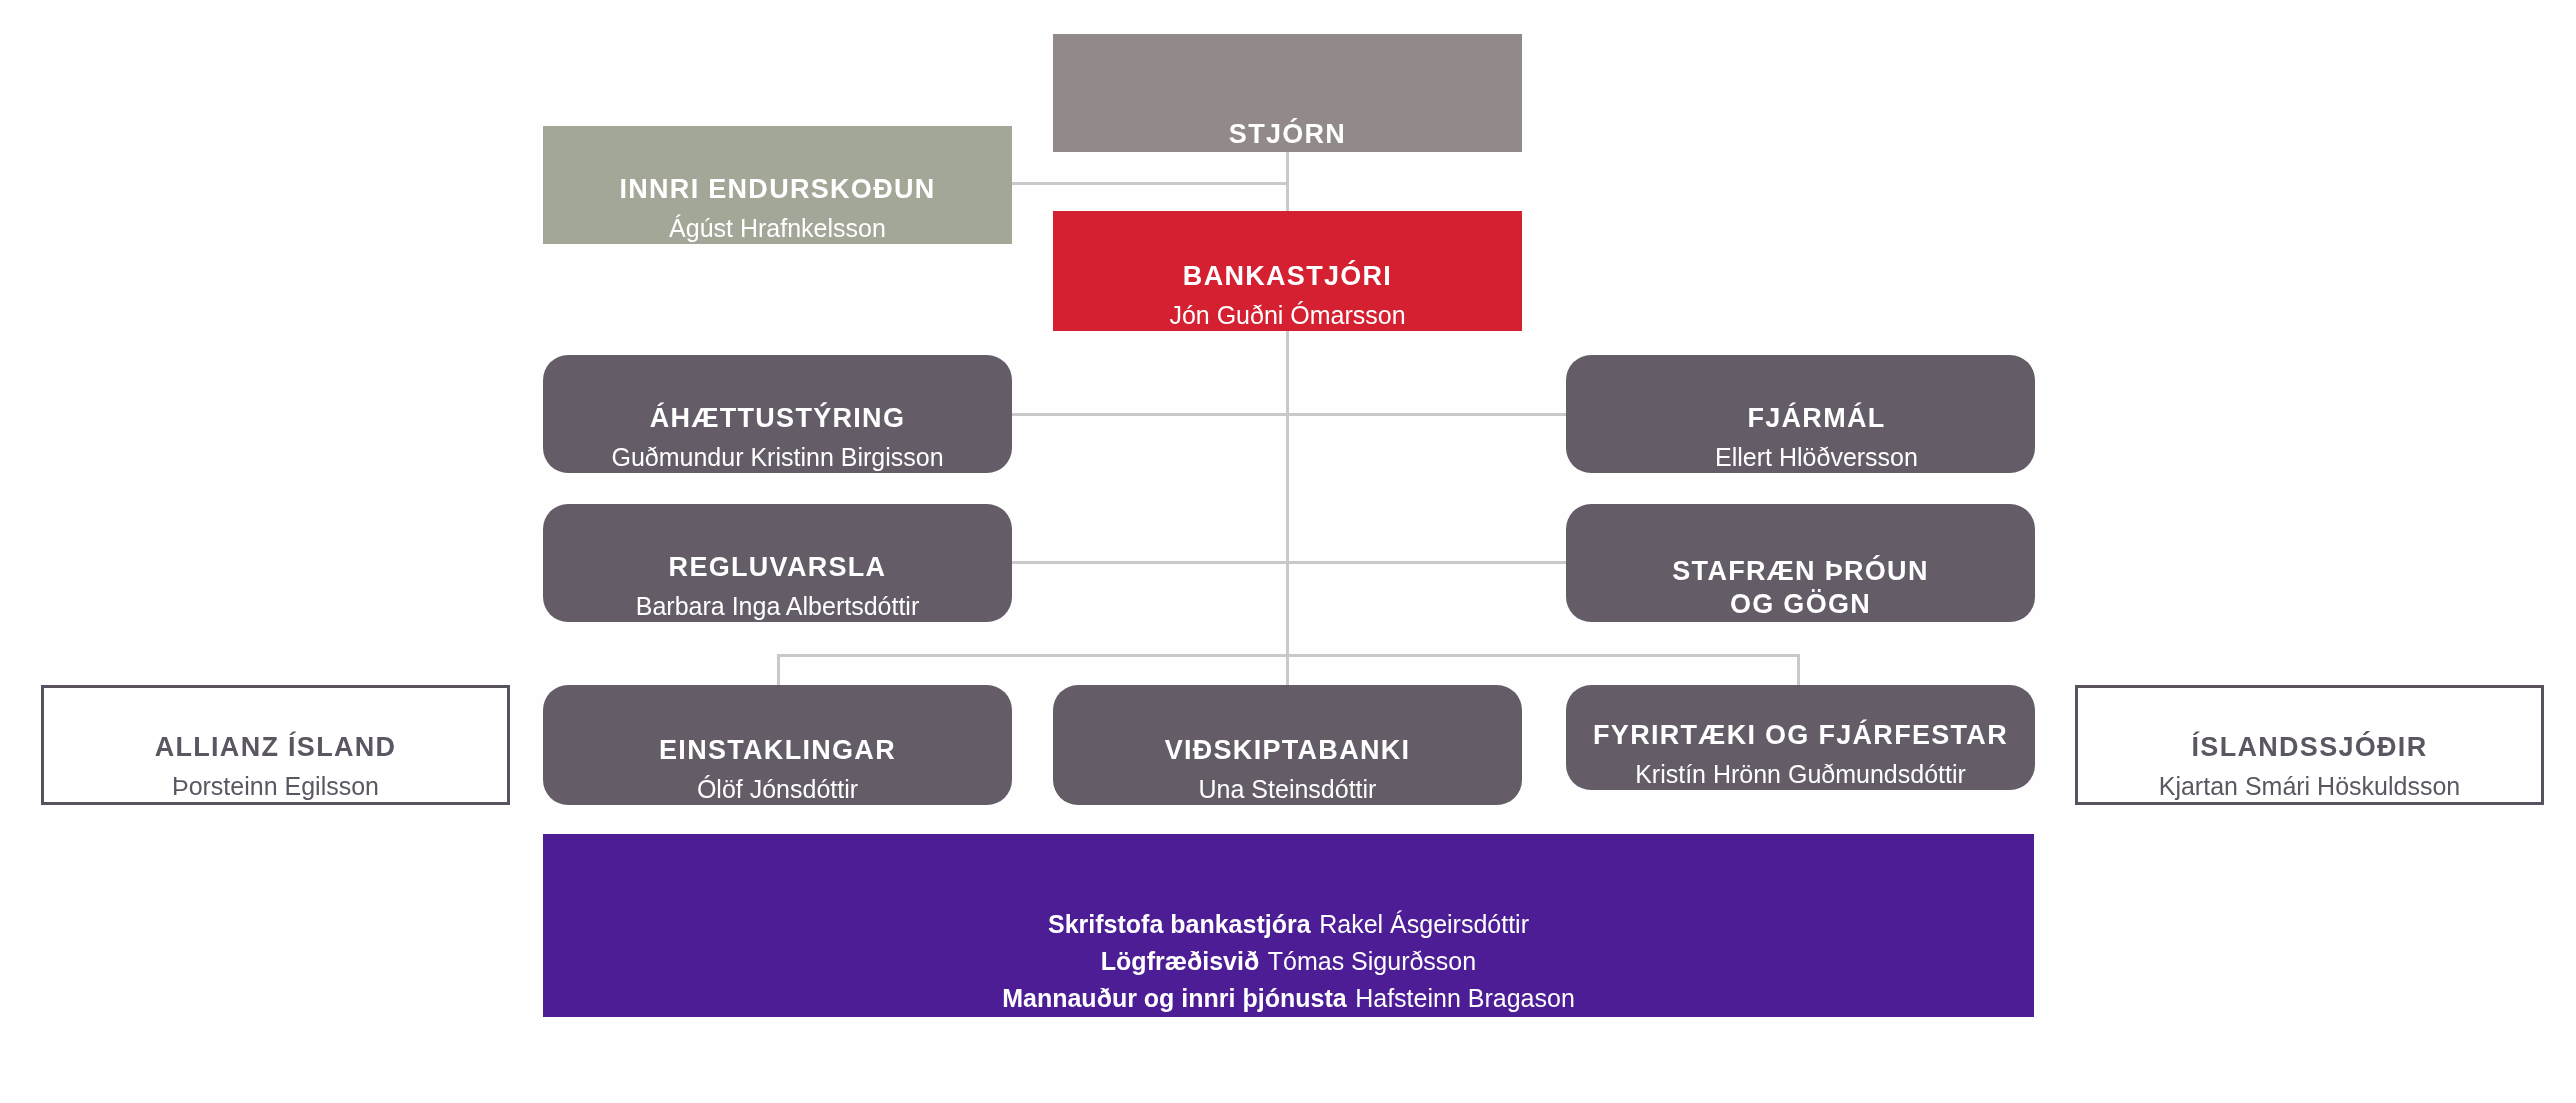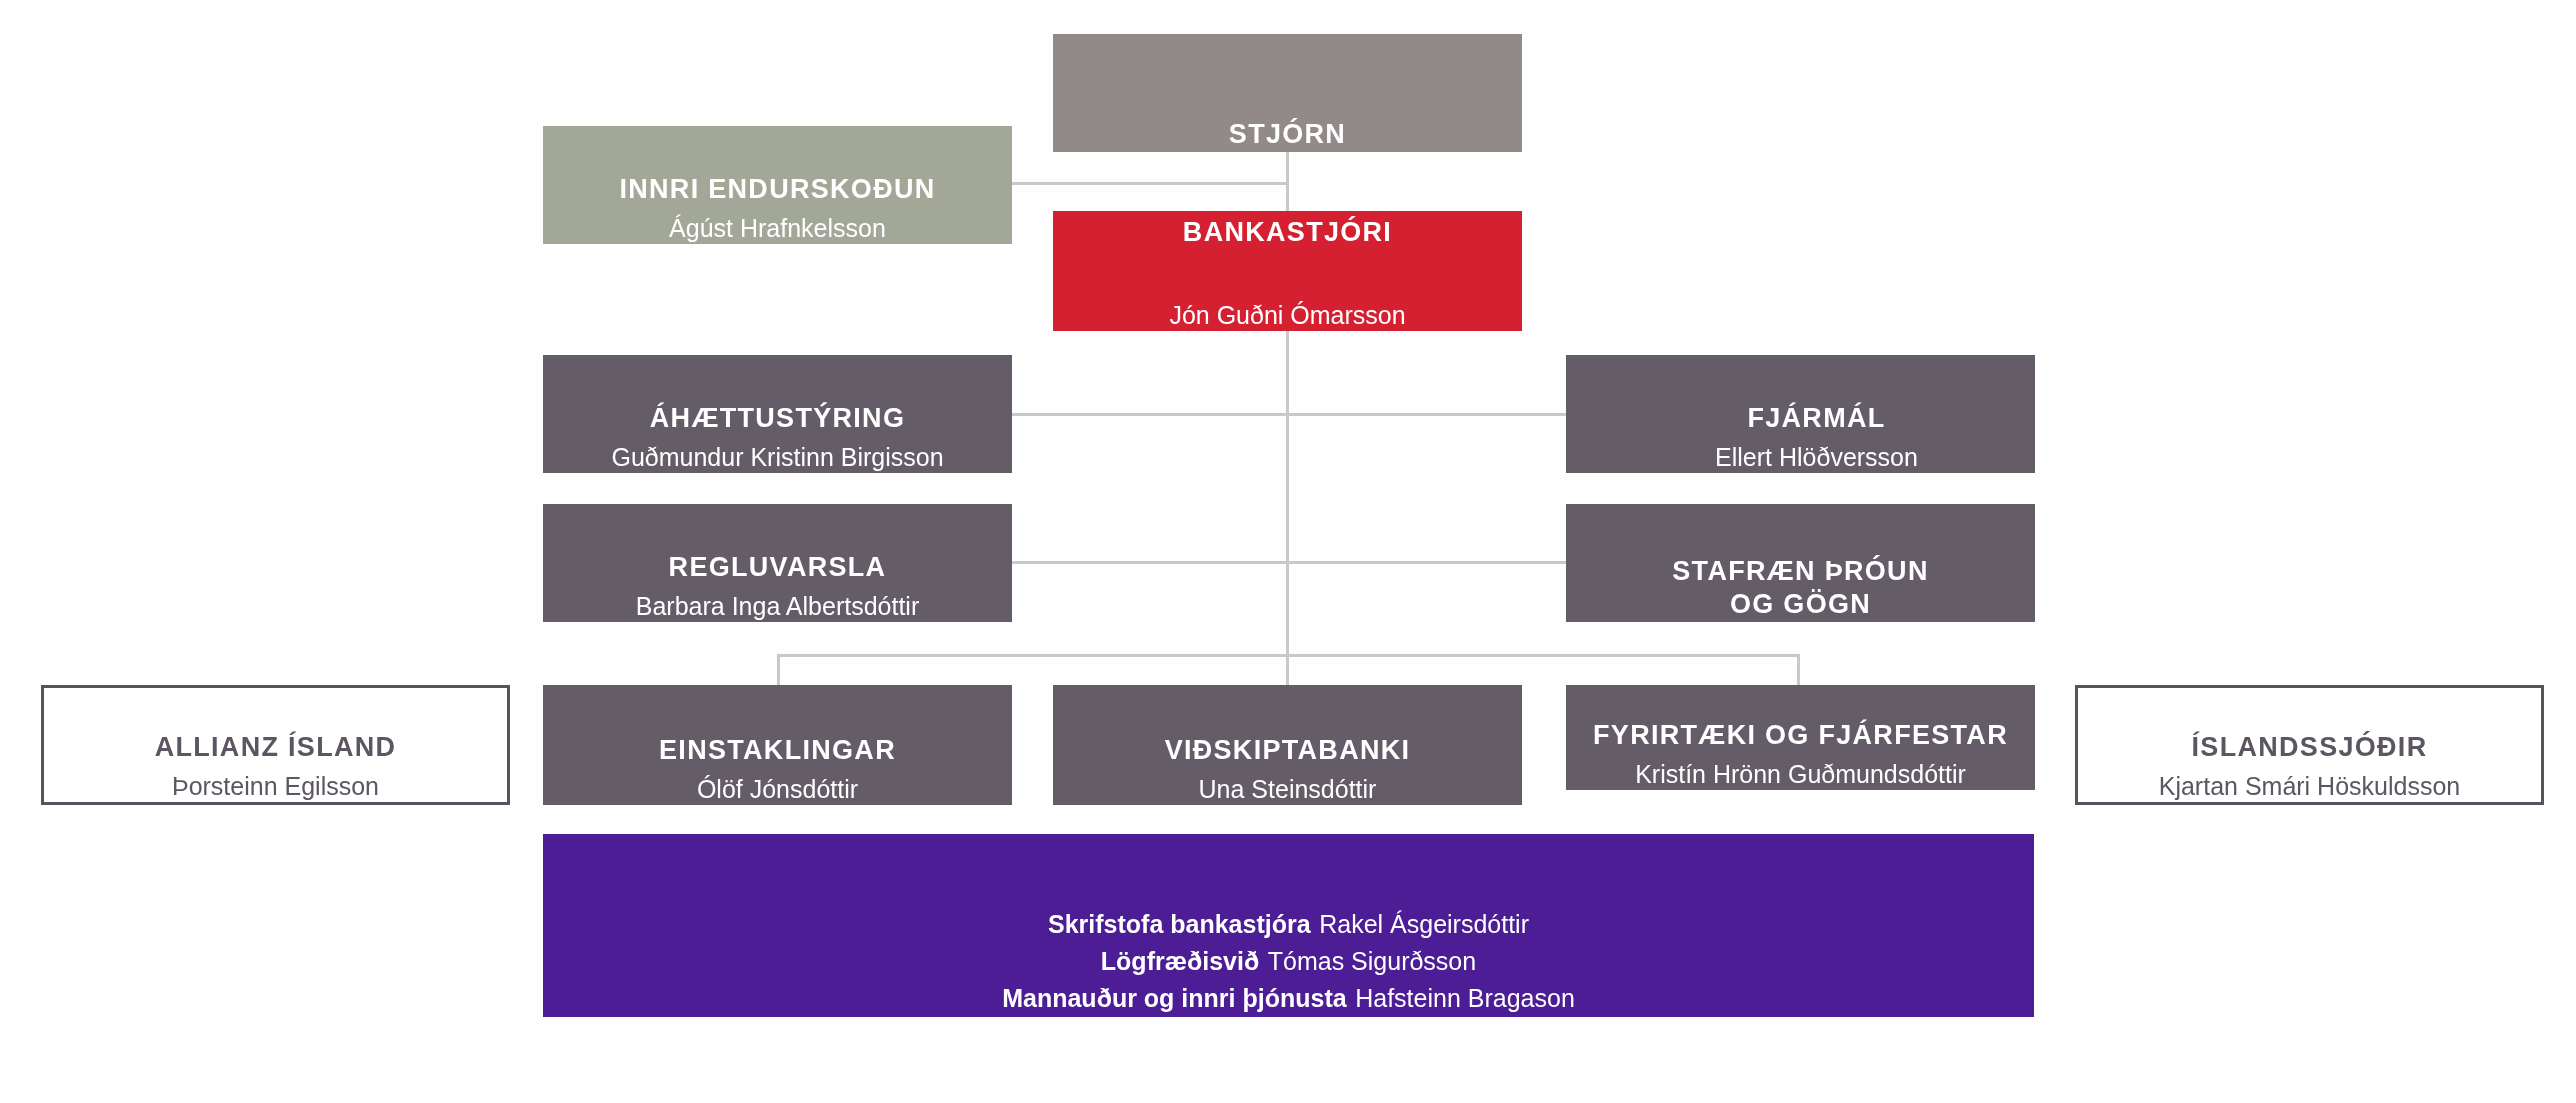--- a/index.html
+++ b/index.html
@@ -42,22 +42,22 @@
     line-height: 1.25;
     white-space: pre-line;
   }
   .box .name {
     font-size: 25px;
     color: #ffffff;
     line-height: 1.3;
     margin-top: 4.3px;
   }
   .fill-gray   { background: #918a88; }
-  .fill-red    { background: #d52031; gap: 44px; }
-  .fill-purple { background: #645c67; }
+  .fill-red    { background: #d52031; }
+  .fill-purple { background: #645c67; border-radius: 25px; }
   .fill-olive  { background: #a3a798; }
   .fill-mint   { background: #4c1d95; }
   .outlined {
     background: #ffffff;
     border: 3.4px solid #57525e;
   }
   .outlined .title { color: #5c5662; }
   .outlined .name  { color: #5c5662; }
 
   #b-stjorn        { left: 1053px; top: 34px;  width: 469px;  height: 118px; }

